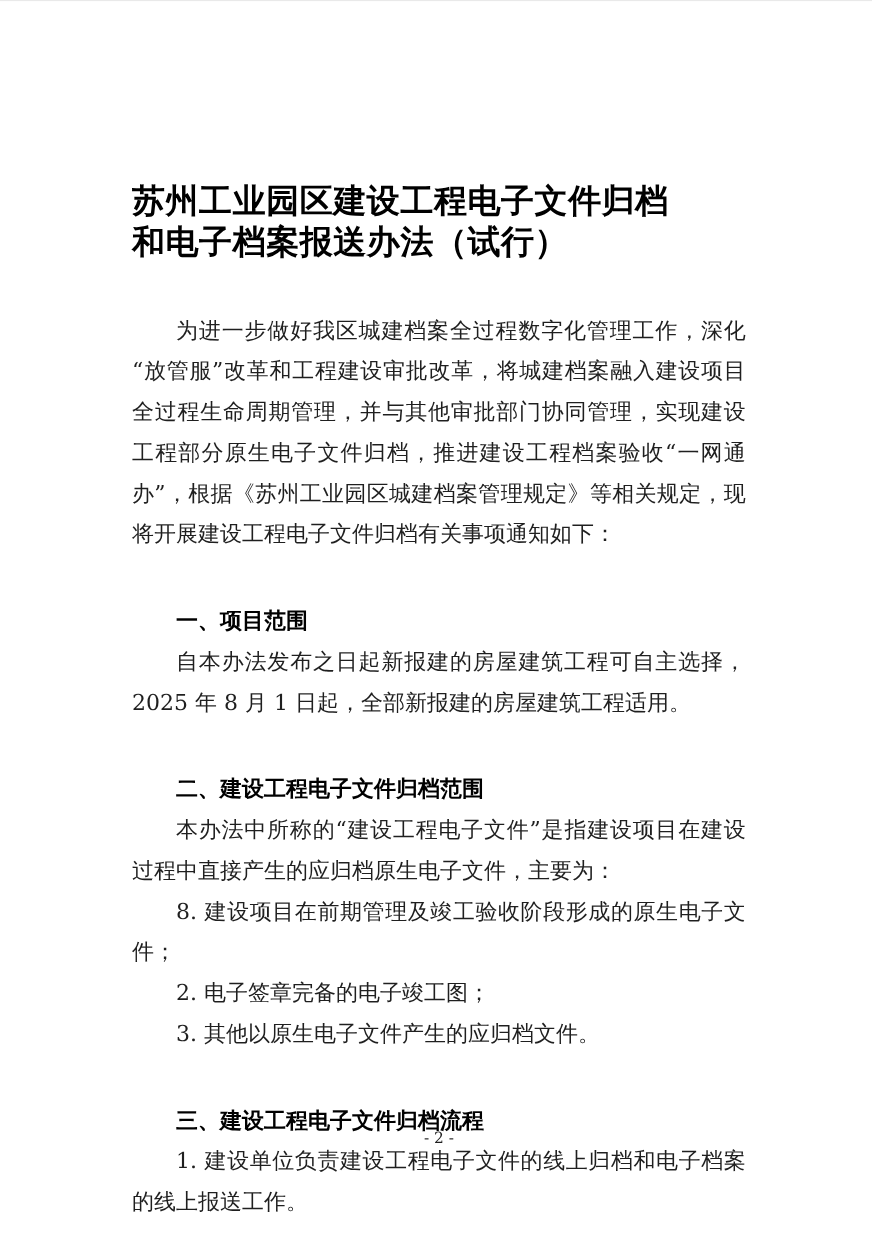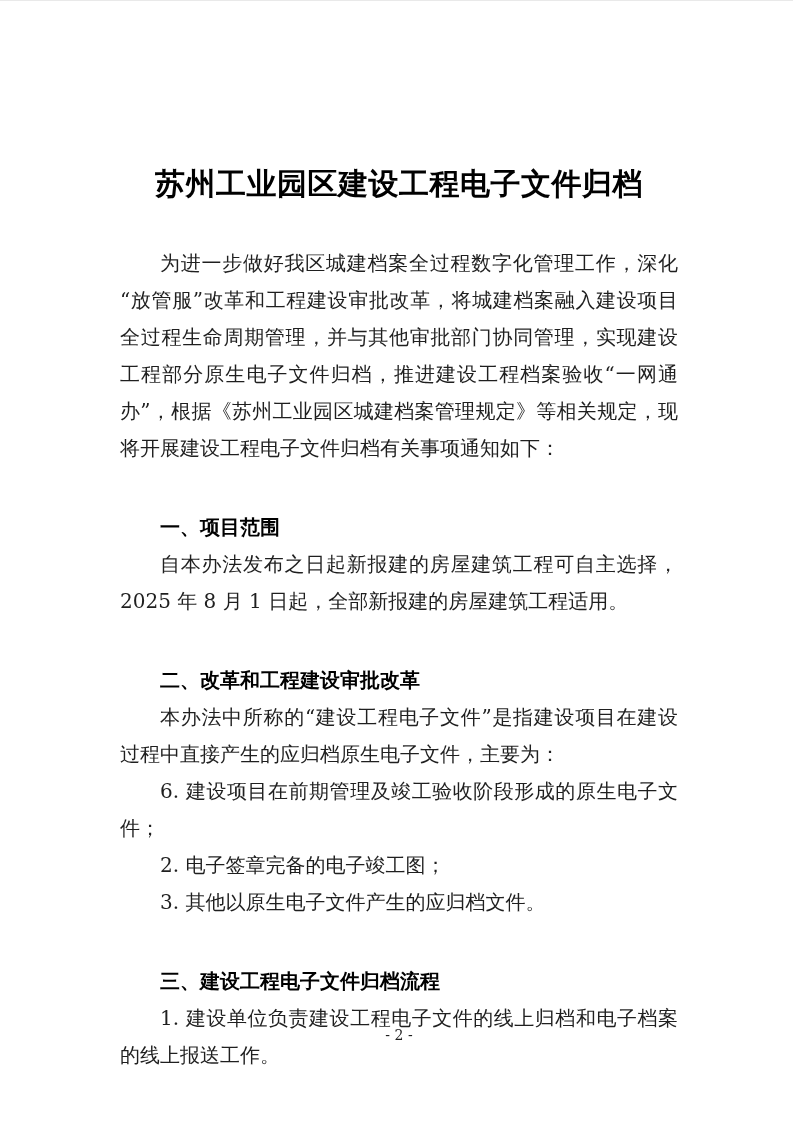--- a/index.html
+++ b/index.html
@@ -22,21 +22,20 @@
     top: 164px;
     width: 558px;
   }
   .doc-title {
     font-family: "DejaVu Sans", "Liberation Sans", sans-serif;
     font-weight: bold;
     font-size: 30px;
     line-height: 37px;
     letter-spacing: 0.5px;
     color: #000000;
-    text-align: center;
   }
   .doc-body {
     margin-top: 43px;
     font-family: "DejaVu Serif", "Liberation Serif", serif;
     font-size: 20px;
     line-height: 37px;
     color: #1f1f1f;
     text-align: justify;
     text-justify: inter-ideograph;
   }
@@ -62,28 +61,29 @@
     color: #1f1f1f;
   }
 </style>
 </head>
 <body>
 
 <div class="doc-page">
   <div class="content-block">
     <div class="doc-title">
       <div>苏州工业园区建设工程电子文件归档</div>
+      <div>和电子档案报送办法（试行）</div>
     </div>
     <div class="doc-body" id="doc-body">
         <p class="normal">为进一步做好我区城建档案全过程数字化管理工作，深化“放管服”改革和工程建设审批改革，将城建档案融入建设项目全过程生命周期管理，并与其他审批部门协同管理，实现建设工程部分原生电子文件归档，推进建设工程档案验收“一网通办”，根据《苏州工业园区城建档案管理规定》等相关规定，现将开展建设工程电子文件归档有关事项通知如下：</p>
         <p class="heading">一、项目范围</p>
         <p class="normal">自本办法发布之日起新报建的房屋建筑工程可自主选择，2025 年 8 月 1 日起，全部新报建的房屋建筑工程适用。</p>
-        <p class="heading">二、改革和工程建设审批改革</p>
+        <p class="heading">二、建设工程电子文件归档范围</p>
         <p class="normal">本办法中所称的“建设工程电子文件”是指建设项目在建设过程中直接产生的应归档原生电子文件，主要为：</p>
-        <p class="normal">6. 建设项目在前期管理及竣工验收阶段形成的原生电子文件；</p>
+        <p class="normal">8. 建设项目在前期管理及竣工验收阶段形成的原生电子文件；</p>
         <p class="normal">2. 电子签章完备的电子竣工图；</p>
         <p class="normal">3. 其他以原生电子文件产生的应归档文件。</p>
         <p class="heading">三、建设工程电子文件归档流程</p>
         <p class="normal">1. 建设单位负责建设工程电子文件的线上归档和电子档案的线上报送工作。</p>
       </div>
   </div>
   <div class="page-number">- 2 -</div>
 </div>
 
 </body></html>

